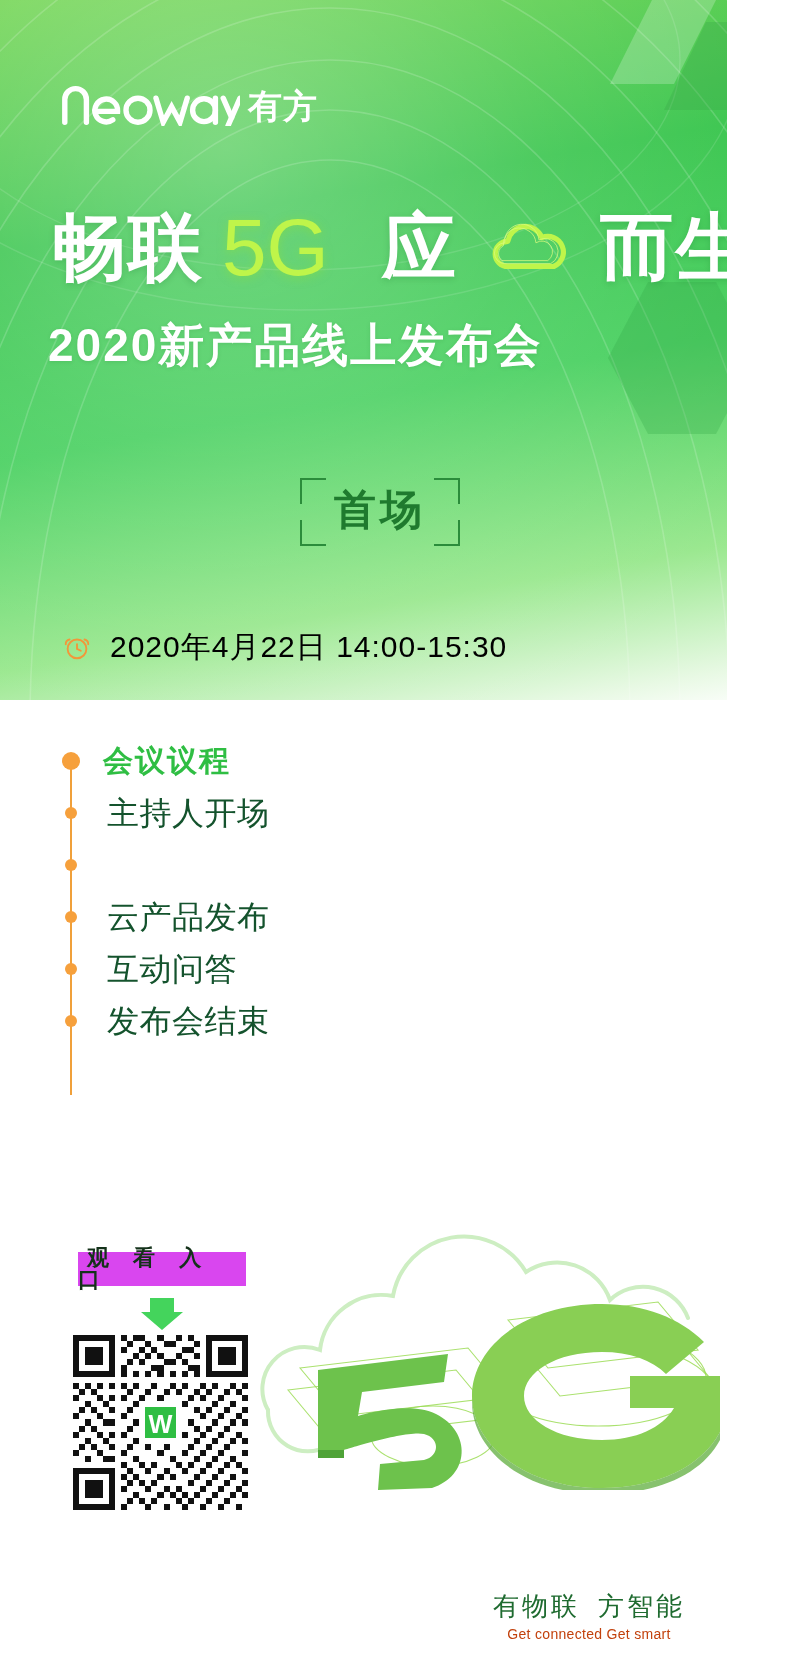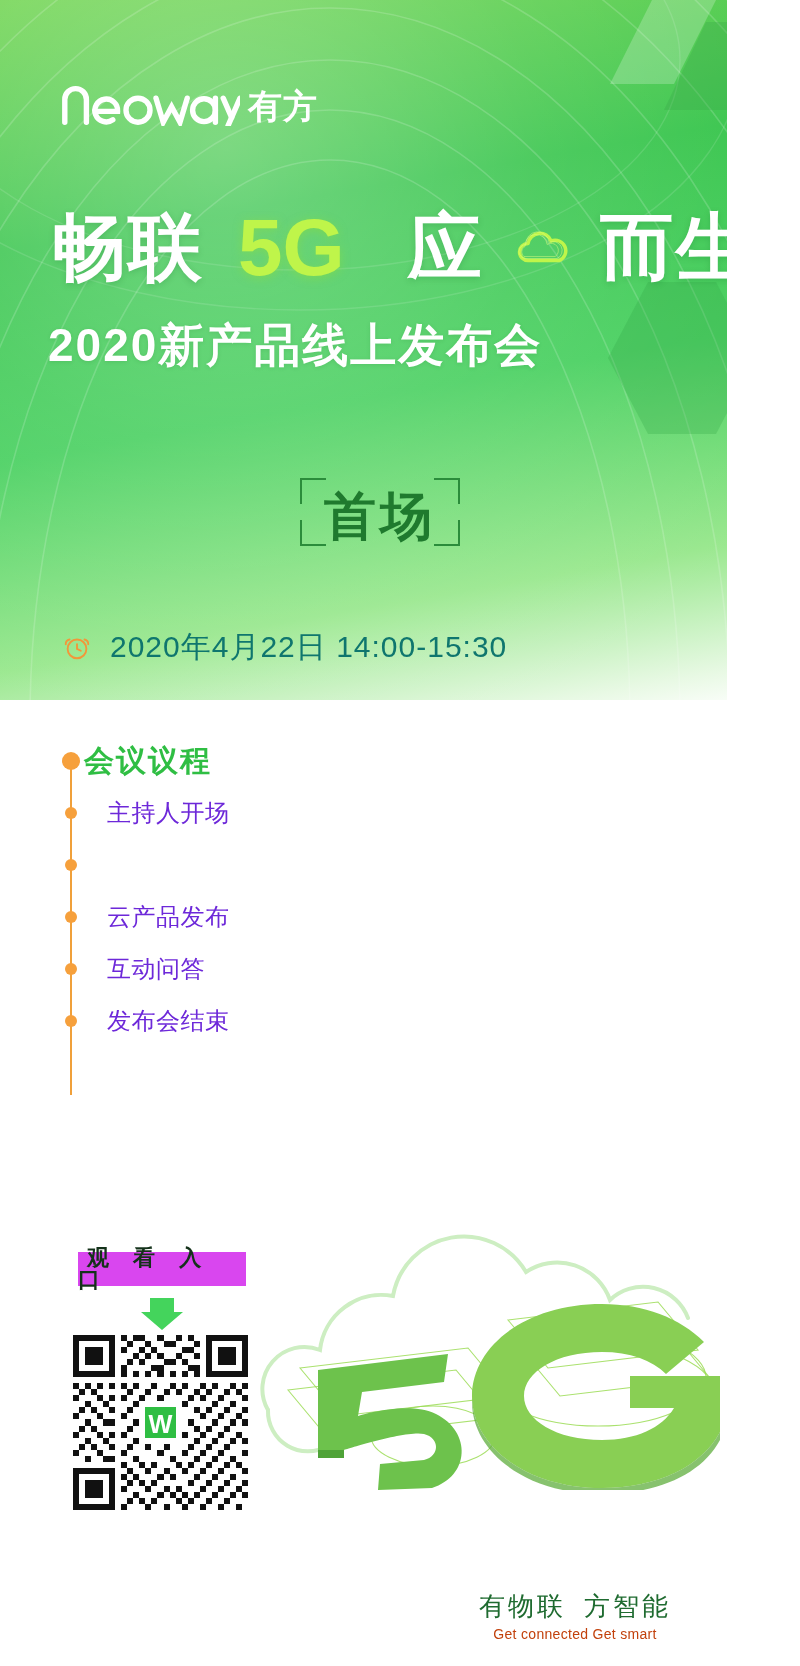--- a/index.html
+++ b/index.html
@@ -49,78 +49,78 @@
     position:absolute; left:52px; top:208px; width:700px;
     display:flex; align-items:center; gap:16px;
     white-space:nowrap;
   }
   .hl-white {
     color:#ffffff; font-size:74px; font-weight:700; line-height:1;
     letter-spacing:2px;
     text-shadow:0 2px 6px rgba(0,90,30,0.18);
   }
   .hl-5g {
-    font-size:80px; font-weight:700; line-height:1;
+    font-size:80px; font-weight:400; line-height:1;
     color:#bff54a; letter-spacing:0px;
     text-shadow:0 2px 10px rgba(140,220,60,0.55);
-    margin:0 18px;
+    margin:0 2px;
   }
   .hl-gap { display:inline-block; width:26px; }
   .cloud-ico { margin:0 14px 0 16px; display:block; }
 
   .subtitle {
     position:absolute; left:48px; top:322px;
     color:#ffffff; font-size:46px; font-weight:700; letter-spacing:2px;
     line-height:1;
     text-shadow:0 1px 4px rgba(0,80,20,0.12);
   }
 
   
   .badge-box {
     position:absolute; left:300px; top:478px; width:160px; height:68px;
   }
   .badge-txt {
     position:absolute; left:0; top:6px; width:160px; text-align:center;
-    color:#1f7a2e; font-size:52px; font-weight:700; letter-spacing:4px;
+    color:#1f7a2e; font-size:42px; font-weight:700; letter-spacing:4px;
     line-height:1.25;
   }
   .br { position:absolute; width:24px; height:24px; }
   .br.tl { left:0;   top:0;    border-left:2px solid #2b8c3b; border-top:2px solid #2b8c3b; }
   .br.tr { right:0;  top:0;    border-right:2px solid #2b8c3b; border-top:2px solid #2b8c3b; }
   .br.bl { left:0;   bottom:0; border-left:2px solid #2b8c3b; border-bottom:2px solid #2b8c3b; }
   .br.br2{ right:0;  bottom:0; border-right:2px solid #2b8c3b; border-bottom:2px solid #2b8c3b; }
 
   
   .date-row {
     position:absolute; left:62px; top:632px;
     display:flex; align-items:center; gap:18px;
   }
   .date-txt {
-    color:#0f766e; font-size:30px; letter-spacing:1px; line-height:1;
+    color:#000000; font-size:30px; letter-spacing:1px; line-height:1;
     white-space:nowrap;
   }
 
   
   .agenda { position:absolute; left:62px; top:735px; width:620px; }
   .agenda-line {
     position:absolute; left:8px; top:18px; width:2px; height:342px;
     background:#f0a03a;
   }
   .ag-row { position:relative; display:flex; align-items:center; height:52px; }
   .ag-dot {
     position:absolute; left:0px; width:18px; height:18px; border-radius:50%;
     background:#f6a03c;
   }
   .ag-dot.small { left:3px; width:12px; height:12px; }
   .ag-head {
-    margin-left:22px; color:#2fbe43; font-size:30px; font-weight:700;
+    margin-left:41px; color:#2fbe43; font-size:30px; font-weight:700;
     letter-spacing:2px; line-height:1;
   }
   .ag-text {
-    margin-left:45px; color:#6d28d9; font-size:24px; font-weight:400;
+    margin-left:45px; color:#14532d; font-size:32px; font-weight:400;
     letter-spacing:0.5px; line-height:1; white-space:nowrap;
   }
 
   
   .watch-btn {
     position:absolute; left:78px; top:1252px; width:168px; height:34px;
     background:#d946ef;
     display:flex; align-items:center; justify-content:center;
   }
   .watch-btn span {
@@ -134,21 +134,21 @@
   
   .qr-wrap {
     position:absolute; left:73px; top:1256px;
   }
 
   
   .art { position:absolute; left:258px; top:1200px; pointer-events:none; }
 
   
   .footer {
-    position:absolute; right:56px; top:1592px; text-align:center;
+    position:absolute; right:42px; top:1592px; text-align:center;
   }
   .f-cn {
     color:#1f6b30; font-size:26px; font-weight:400; letter-spacing:3px;
     line-height:1.15; white-space:nowrap;
   }
   .f-cn .sp { display:inline-block; width:18px; }
   .f-en {
     color:#c2410c; font-size:14px; letter-spacing:0.3px; line-height:1.4;
     margin-top:3px; white-space:nowrap;
   }

